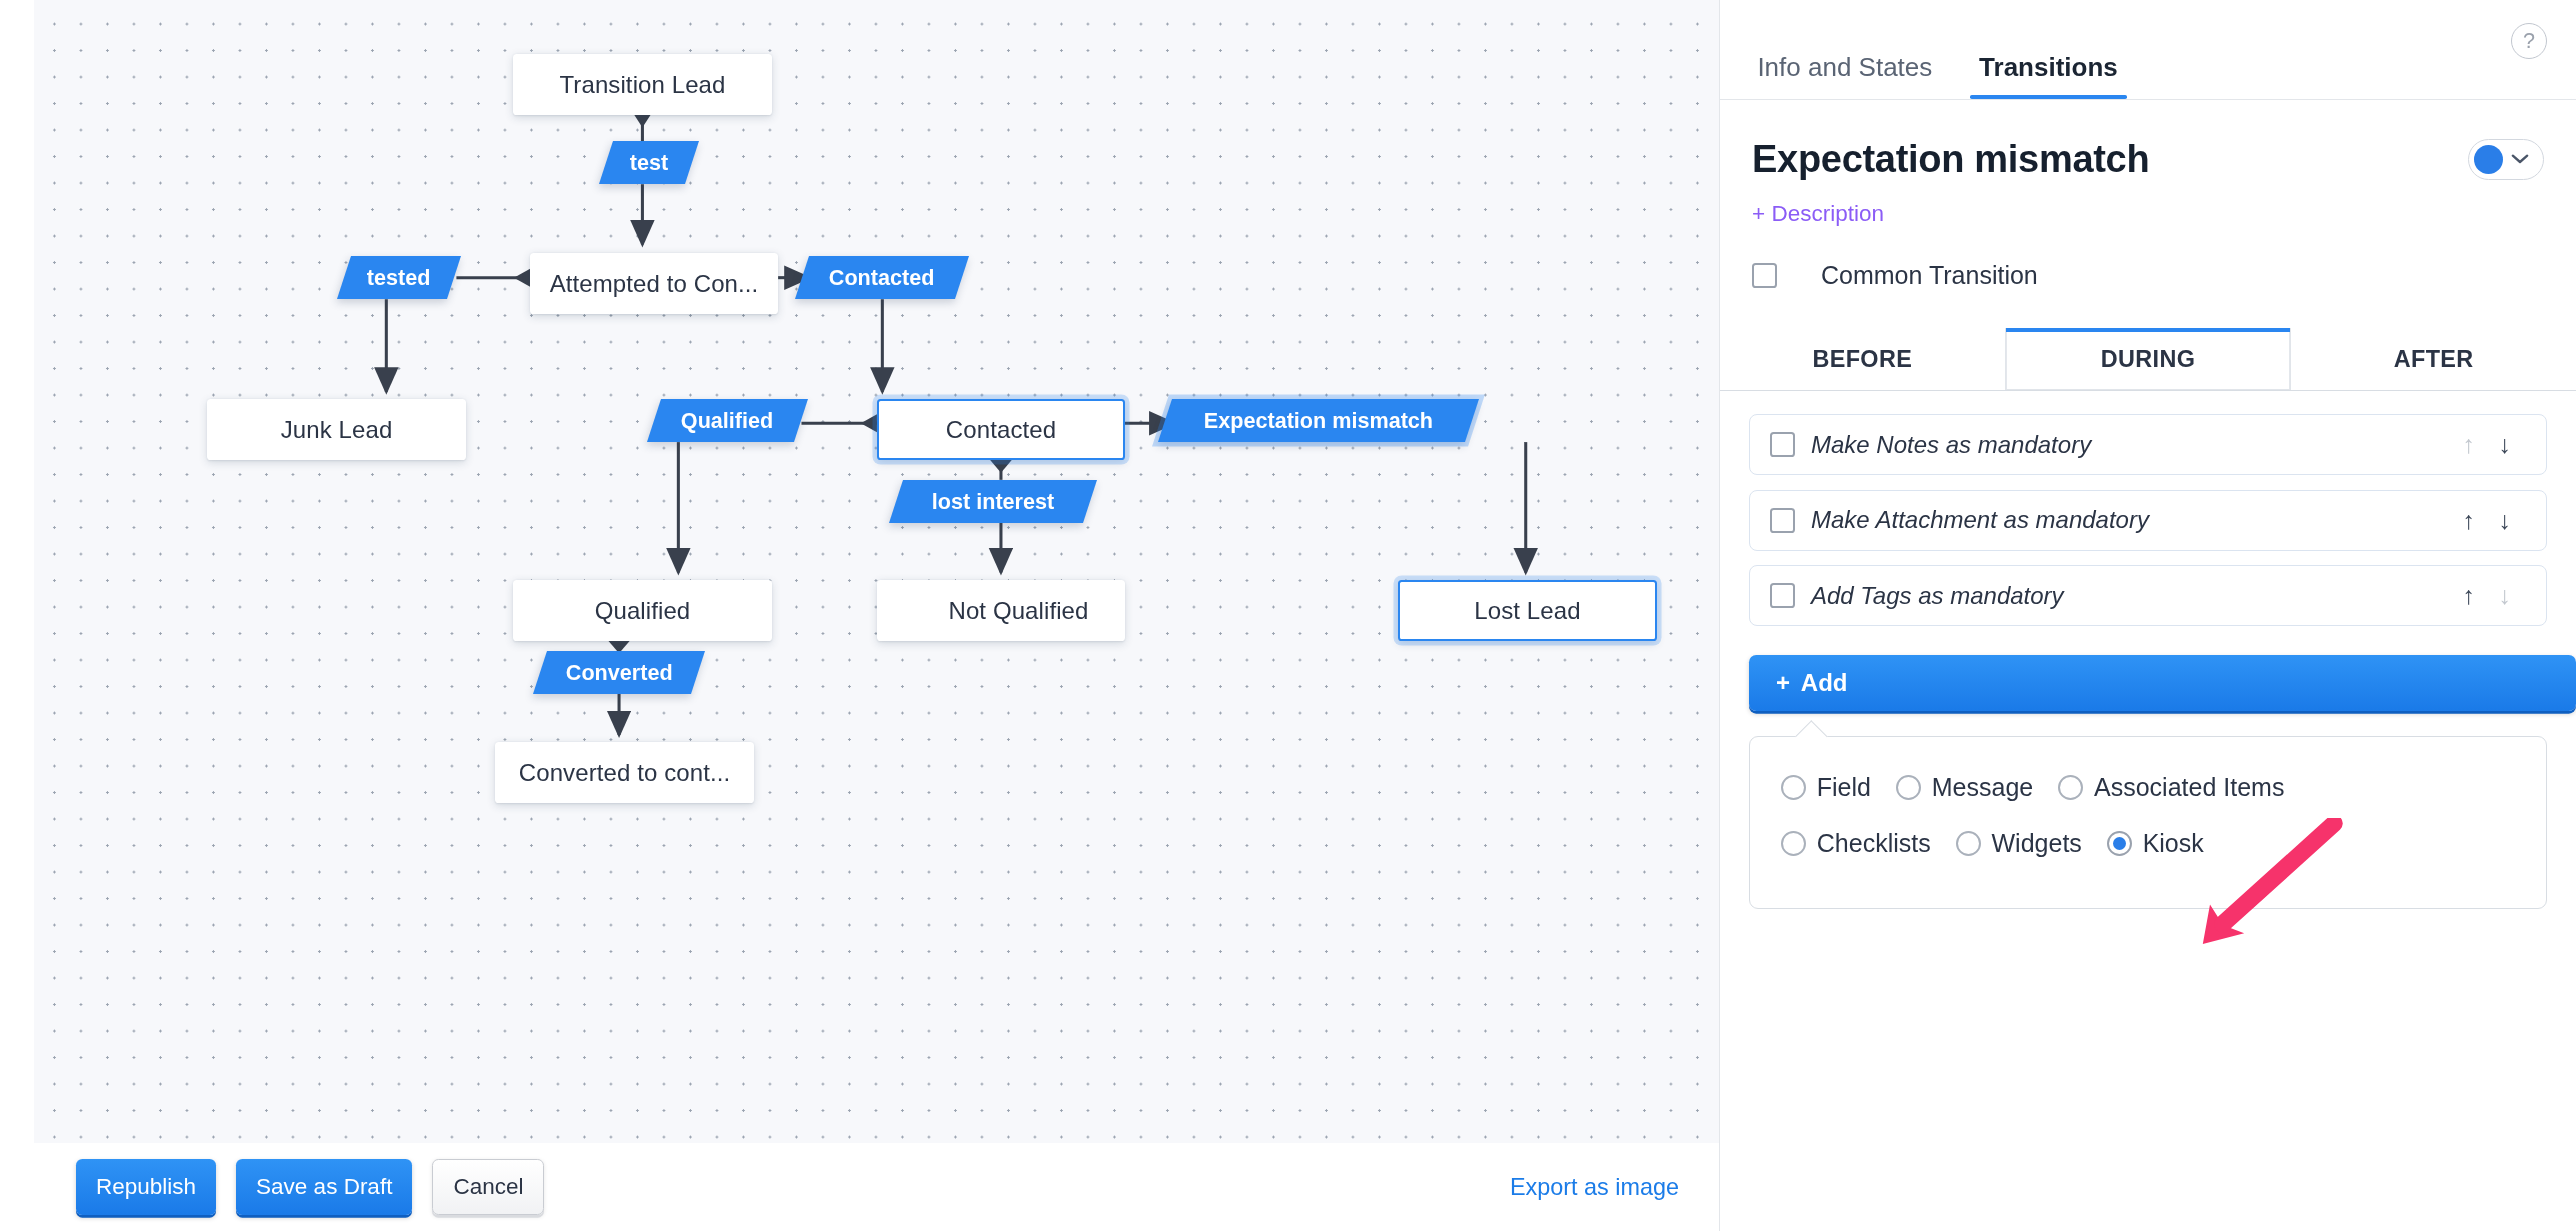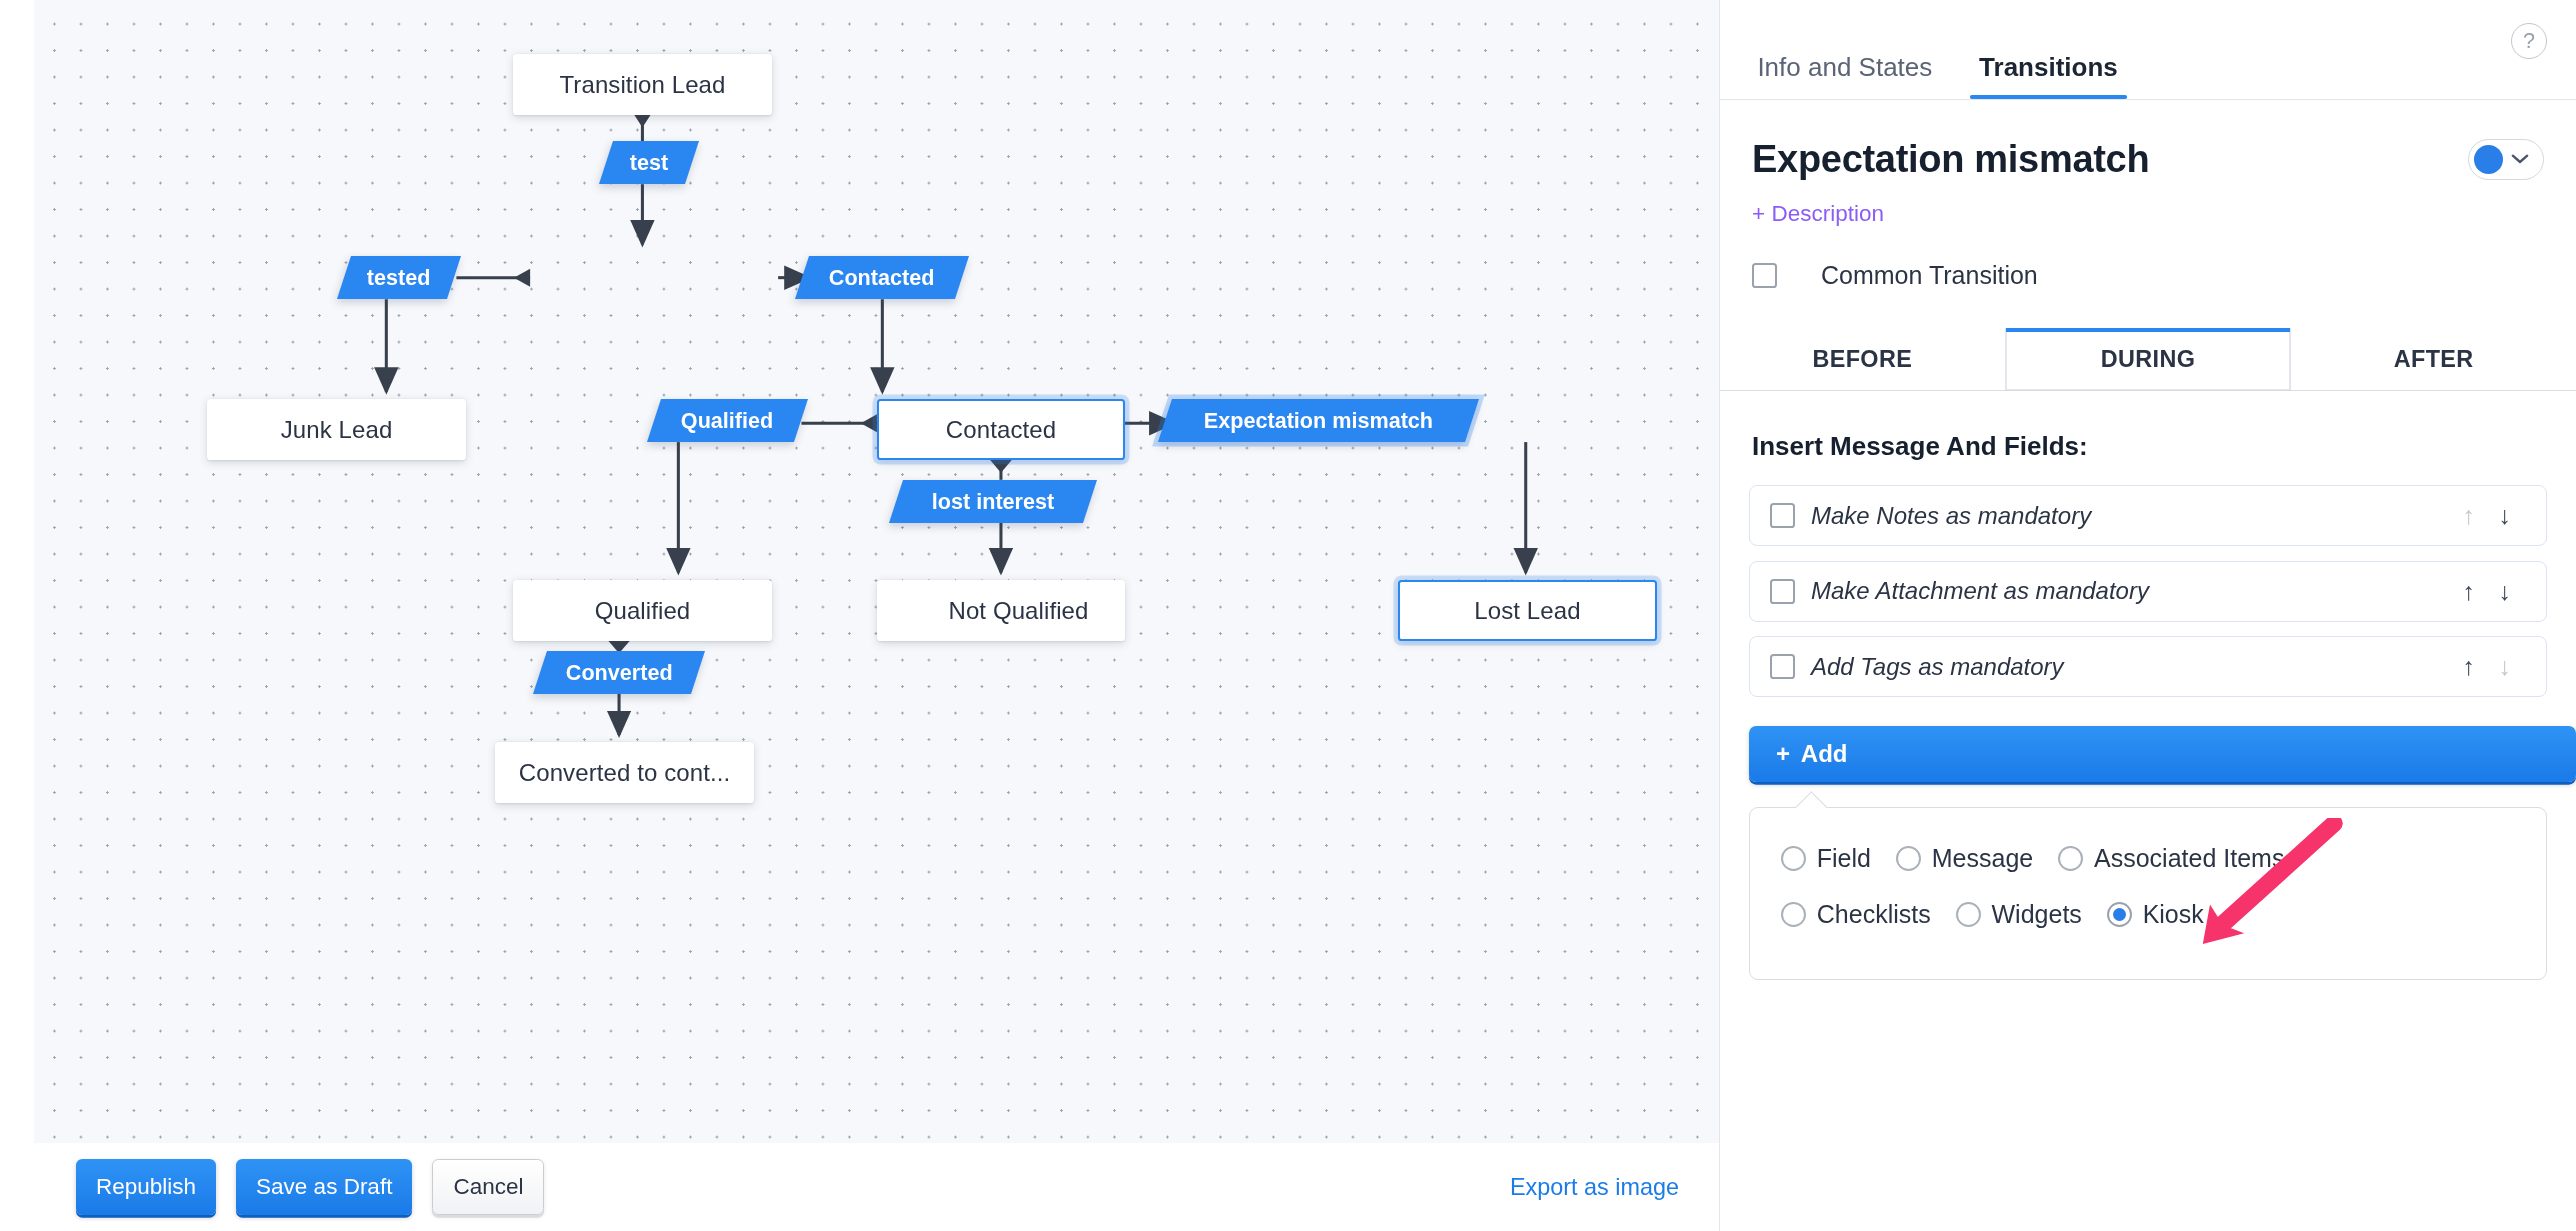--- a/index.html
+++ b/index.html
@@ -359,20 +359,23 @@
 
         <path d="M651,713 L651,724" stroke="#39404d" stroke-width="3.4" fill="none"></path>
         <path d="M639,713 L663,713 L651,727 z" fill="#39404d"></path>
 
         <path d="M651,772 L651,818" stroke="#39404d" stroke-width="3.4" fill="none" marker-end="url(#ah)"></path>
       </svg>
 
       <div class="node" style="left:479px;top:54px;width:259px;height:61px;">
         <span>Transition Lead</span>
       </div>
+      <div class="node" style="left:496px;top:253px;width:248px;height:61px;">
+        <span>Attempted to Con...</span>
+      </div>
       <div class="node" style="left:173px;top:399px;width:259px;height:61px;">
         <span>Junk Lead</span>
       </div>
       <div class="node selected" style="left:843px;top:399px;width:248px;height:61px;">
         <span>Contacted</span>
       </div>
       <div class="node selected" style="left:1364px;top:580px;width:259px;height:61px;">
         <span>Lost Lead</span>
       </div>
       <div class="node" style="left:479px;top:580px;width:259px;height:61px;">
@@ -440,21 +443,20 @@
       <div class="cbox"></div>
       <div class="common-label">Common Transition</div>
     </div>
 
     <div class="seg-tabs">
       <div class="seg">BEFORE</div>
       <div class="seg active">DURING</div>
       <div class="seg">AFTER</div>
     </div>
 
-    <div class="section-title">Insert Message And Fields:</div>
 
     <div class="mlist">
       <div class="mrow">
         <div class="cbox"></div>
         <div class="mlabel">Make Notes as mandatory</div>
         <div class="spacer"></div>
         <div class="arrow-btn disabled">↑</div>
         <div class="arrow-btn">↓</div>
       </div>
       <div class="mrow">

